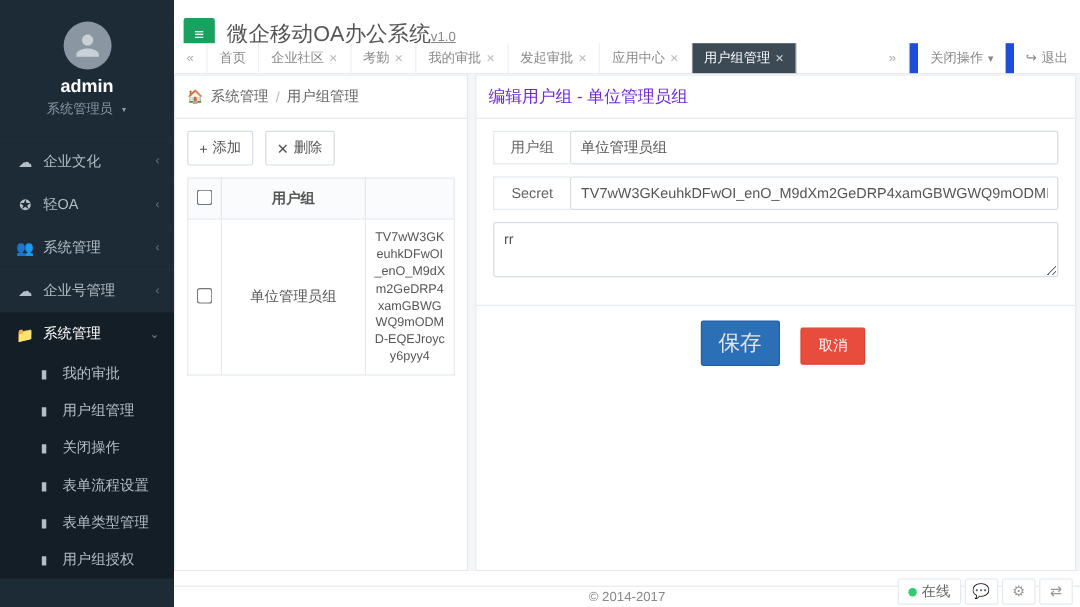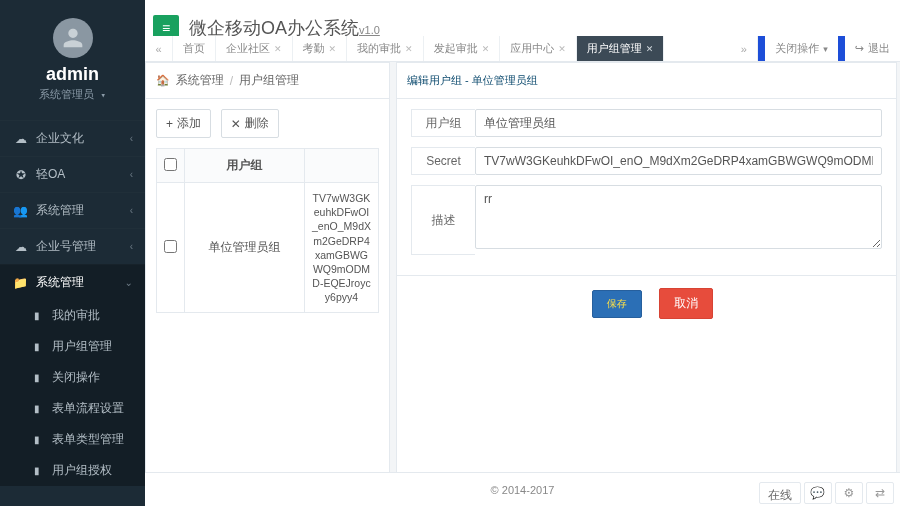--- a/index.html
+++ b/index.html
@@ -3,21 +3,21 @@
 <meta charset="utf-8">
 <style>
 * { margin: 0; padding: 0; box-sizing: border-box; }
 body { font-family: "Microsoft YaHei", "Helvetica Neue", Arial, sans-serif; font-size: 13px; color: #333; background: #fff; width: 900px; height: 506px; overflow: hidden; position: relative; }
 
 
 .sidebar { width: 145px; height: 100%; background: #1c2b36; position: absolute; left: 0; top: 0; color: #8a9aa7; }
 .user-block { text-align: center; padding: 18px 0 10px; }
 .avatar { width: 40px; height: 40px; border-radius: 50%; background: #8a97a2; display: inline-flex; align-items: center; justify-content: center; }
 .avatar svg { width: 28px; height: 28px; fill: #c9d1d6; }
-.user-name { color: #fff; font-weight: bold; margin-top: 6px; font-size: 18px; }
+.user-name { color: #fff; font-weight: bold; margin-top: 6px; font-size: 15px; }
 .user-role { color: #8a9aa7; font-size: 11px; margin-top: 2px; font-family: Liberation Mono, monospace; }
 
 .nav { list-style: none; margin-top: 8px; }
 .nav-item { position: relative; padding: 9px 12px 9px 14px; cursor: pointer; color: #b3bec6; font-size: 12px; display: flex; align-items: center; border-top: 1px solid rgba(255,255,255,0.02); }
 .nav-item.active { background: #131e26; color: #fff; }
 .nav-item .icon { width: 14px; height: 14px; margin-right: 8px; display: inline-flex; align-items: center; justify-content: center; font-size: 12px; }
 .nav-item .label { flex: 1; }
 .nav-item .chev { font-size: 10px; color: #6d7b86; }
 .subnav { list-style: none; padding: 0; background: #131e26; }
 .subnav-item { padding: 7px 12px 7px 34px; font-size: 12px; color: #b3bec6; cursor: pointer; display: flex; align-items: center; }
@@ -49,36 +49,36 @@
 .btn { display: inline-flex; align-items: center; gap: 4px; border: 1px solid #d7dde2; background: #fff; padding: 5px 9px; border-radius: 2px; font-size: 12px; color: #555; cursor: pointer; }
 .btn + .btn { margin-left: 6px; }
 .tbl { width: 100%; border-collapse: collapse; margin-top: 10px; font-size: 12px; table-layout: fixed; }
 .tbl th, .tbl td { border: 1px solid #e4e9ee; padding: 8px 6px; text-align: center; color: #555; }
 .tbl th { background: #fafbfc; font-weight: 600; }
 .tbl .chk-col { width: 28px; }
 .tbl .grp-col { width: 120px; }
 .tbl td.secret { font-size: 10.5px; line-height: 1.35; word-break: break-all; }
 
 .right-panel { flex: 1; background: #fff; border: 1px solid #e4e9ee; display: flex; flex-direction: column; margin-right: 3px; }
-.right-panel .panel-header { font-size: 11px; color: #0c4a6e; }
+.right-panel .panel-header { font-size: 14px; color: #6d28d9; }
 .form-area { padding: 10px 14px; }
 .form-row { display: flex; margin-bottom: 10px; }
 .form-label { width: 64px; border: 1px solid #e4e9ee; border-right: none; background: #fff; display: flex; align-items: center; justify-content: center; font-size: 12px; color: #666; }
 .form-control-wrap { flex: 1; }
 .form-control { width: 100%; border: 1px solid #d7dde2; padding: 6px 8px; font-size: 12px; color: #555; border-radius: 2px; outline: none; }
-textarea.form-control { height: 64px; resize: vertical; font-family: inherit; }
+textarea.form-control { height: 46px; resize: vertical; font-family: inherit; }
 .form-row.tall .form-label { min-height: 70px; }
 
 .action-row { border-top: 1px solid #e4e9ee; padding: 12px 0; text-align: center; }
-.btn-primary { background: #2b6fb6; color: #fde047; border: 1px solid #265f9d; padding: 6px 14px; border-radius: 2px; font-size: 10px; margin-left: 12px; }
+.btn-primary { background: #2b6fb6; color: #e5e5e5; border: 1px solid #265f9d; padding: 6px 14px; border-radius: 2px; font-size: 18px; margin-left: 12px; }
 .btn-danger { background: #e74c3c; color: #fff; border: 1px solid #d74334; padding: 6px 14px; border-radius: 2px; font-size: 12px; margin-left: 14px; }
 
-.footer { position: absolute; left: 145px; bottom: 0; right: 0; height: 34px; background: #fff; border-top: 1px solid #e4e9ee; display: flex; align-items: center; justify-content: center; font-size: 11px; color: #888; }
+.footer { position: absolute; left: 145px; bottom: 0; right: 0; height: 18px; background: #fff; border-top: 1px solid #e4e9ee; display: flex; align-items: center; justify-content: center; font-size: 11px; color: #888; }
 .footer-tools { position: absolute; right: 6px; bottom: 2px; display: flex; gap: 3px; align-items: center; }
-.footer-tool { border: 1px solid #e4e9ee; background: #fff; width: 28px; height: 22px; display: inline-flex; align-items: center; justify-content: center; border-radius: 2px; color: #999; font-size: 12px; cursor: pointer; flex-direction: column; }
+.footer-tool { border: 1px solid #e4e9ee; background: #fff; width: 28px; height: 22px; display: inline-flex; align-items: center; justify-content: center; border-radius: 2px; color: #999; font-size: 12px; cursor: pointer; }
 .footer-tool.online { width: auto; padding: 0 8px; color: #666; gap: 4px; }
 .footer-tool .dot { width: 7px; height: 7px; border-radius: 50%; background: #2ecc71; }
 </style>
 </head>
 <body>
 
 <div class="sidebar">
   <div class="user-block">
     <div class="avatar">
       <svg viewBox="0 0 24 24">
@@ -241,21 +241,20 @@
           <input class="form-control" type="text" value="单位管理员组" style="">
         </div>
       </div>
       <div class="form-row">
         <div class="form-label">Secret</div>
         <div class="form-control-wrap">
           <input class="form-control" type="text" value="TV7wW3GKeuhkDFwOI_enO_M9dXm2GeDRP4xamGBWGWQ9mODMD-EQEJroycy6pyy4" style="">
         </div>
       </div>
       <div class="form-row tall">
-        <div class="form-label">描述</div>
         <div class="form-control-wrap">
           <textarea class="form-control" style="">rr</textarea>
         </div>
       </div>
     </div>
     <div class="action-row">
       <button class="btn-primary">保存</button>
       <button class="btn-danger">取消</button>
     </div>
   </div>

